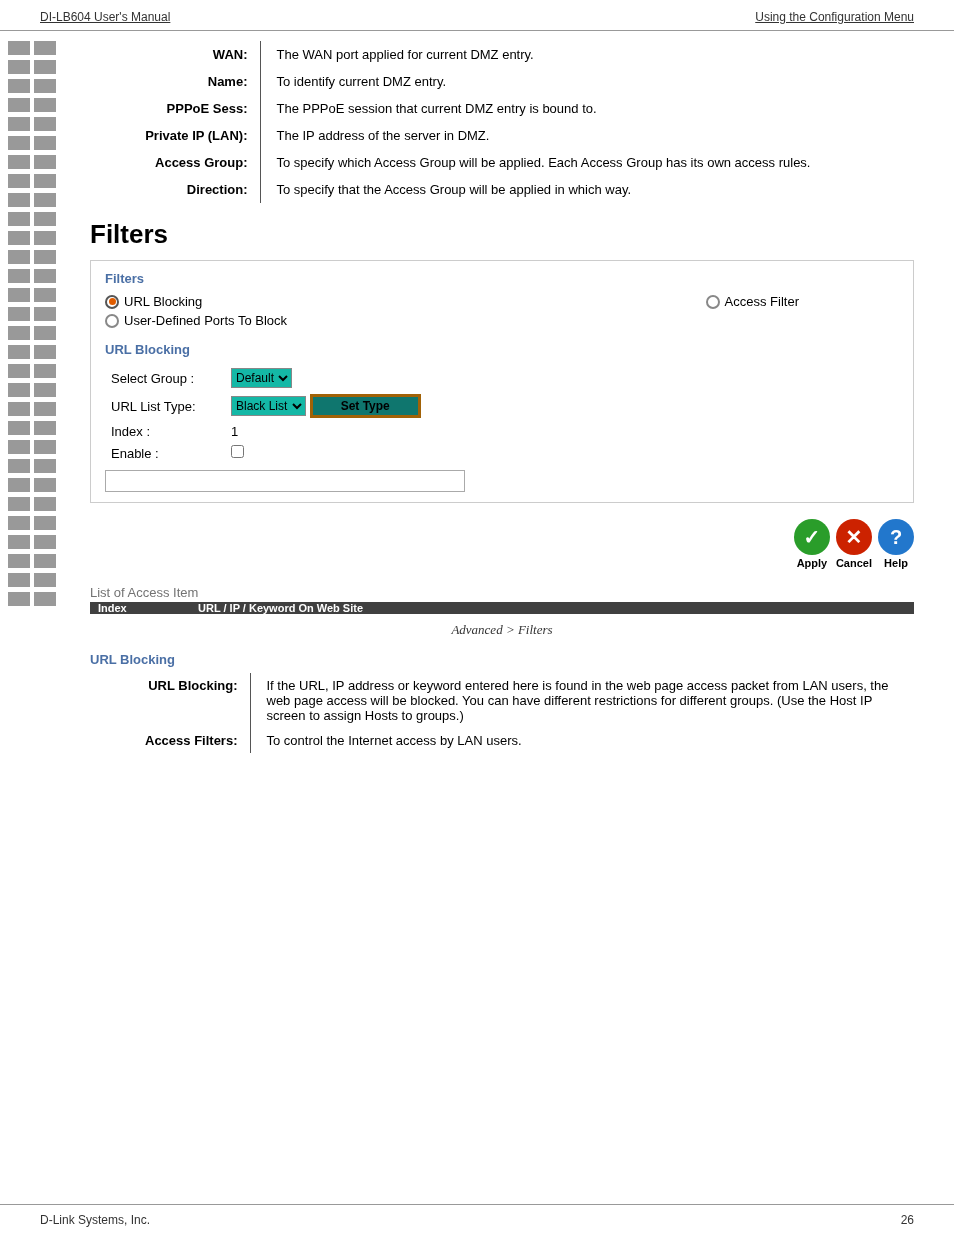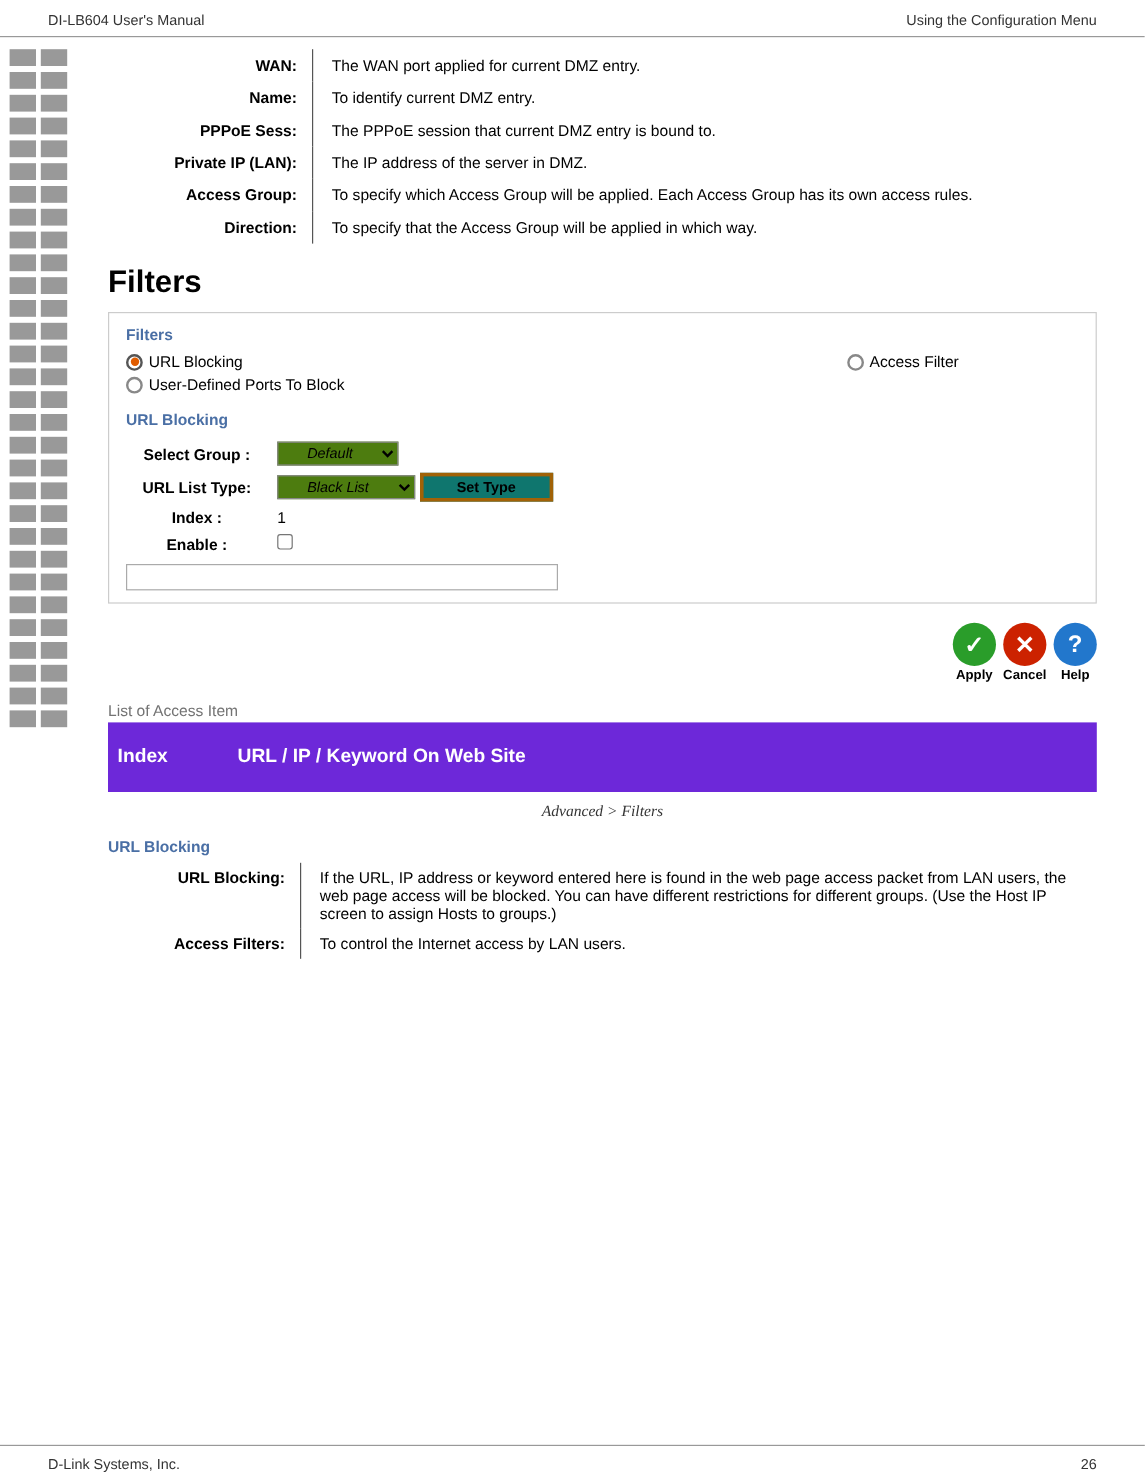--- a/index.html
+++ b/index.html
@@ -12,20 +12,21 @@
       min-height: 1235px;
     }
 
     .page-header {
       display: flex;
       justify-content: space-between;
       padding: 10px 40px 6px 40px;
       font-size: 12px;
       color: #333;
       border-bottom: 1px solid #999;
+      text-decoration: underline;
     }
 
     .page-footer {
       display: flex;
       justify-content: space-between;
       padding: 8px 40px;
       font-size: 12px;
       color: #333;
       border-top: 1px solid #999;
       position: absolute;
@@ -163,33 +164,32 @@
     .form-table {
       border-collapse: collapse;
     }
 
     .form-table tr td {
       padding: 3px 6px;
       vertical-align: middle;
     }
 
     .form-table tr td:first-child {
-      text-align: center;
-      font-weight: bold;
+      text-align: left;
+      font-weight: normal;
       white-space: nowrap;
       min-width: 120px;
       padding-right: 8px;
     }
 
     select.form-select {
-      padding: 1px 20px;
+      padding: 1px 0;
       font-size: 12px;
       border: 1px solid #888;
-      background: #4d7c0f;
-      font-style: italic;
+      background: #14b8a6;
     }
 
     .set-type-btn {
       background: #0f766e;
       border: 3px solid #a16207;
       padding: 2px 28px;
       font-size: 12px;
       font-weight: bold;
       cursor: pointer;
       color: #000;
@@ -253,25 +253,25 @@
       font-size: 13px;
     }
 
     .access-list-table {
       width: 100%;
       border-collapse: collapse;
       margin-top: 2px;
     }
 
     .access-list-table th {
-      background: #6d28d9;
+      background: #404040;
       color: #fff;
       font-weight: bold;
-      font-size: 16px;
-      padding: 20px 8px;
+      font-size: 11px;
+      padding: 0 8px;
       text-align: left;
     }
 
     .caption-text {
       text-align: center;
       font-style: italic;
       font-size: 13px;
       margin: 8px 0;
       color: #333;
       font-family: Liberation Serif, serif;

